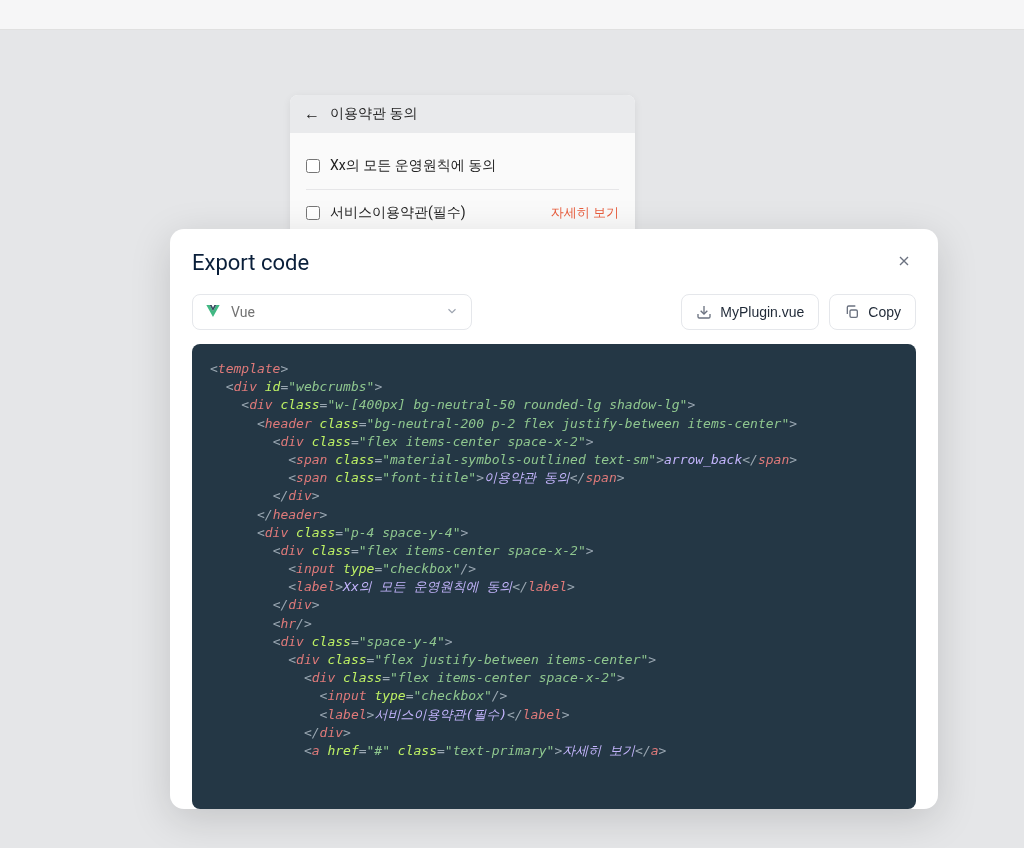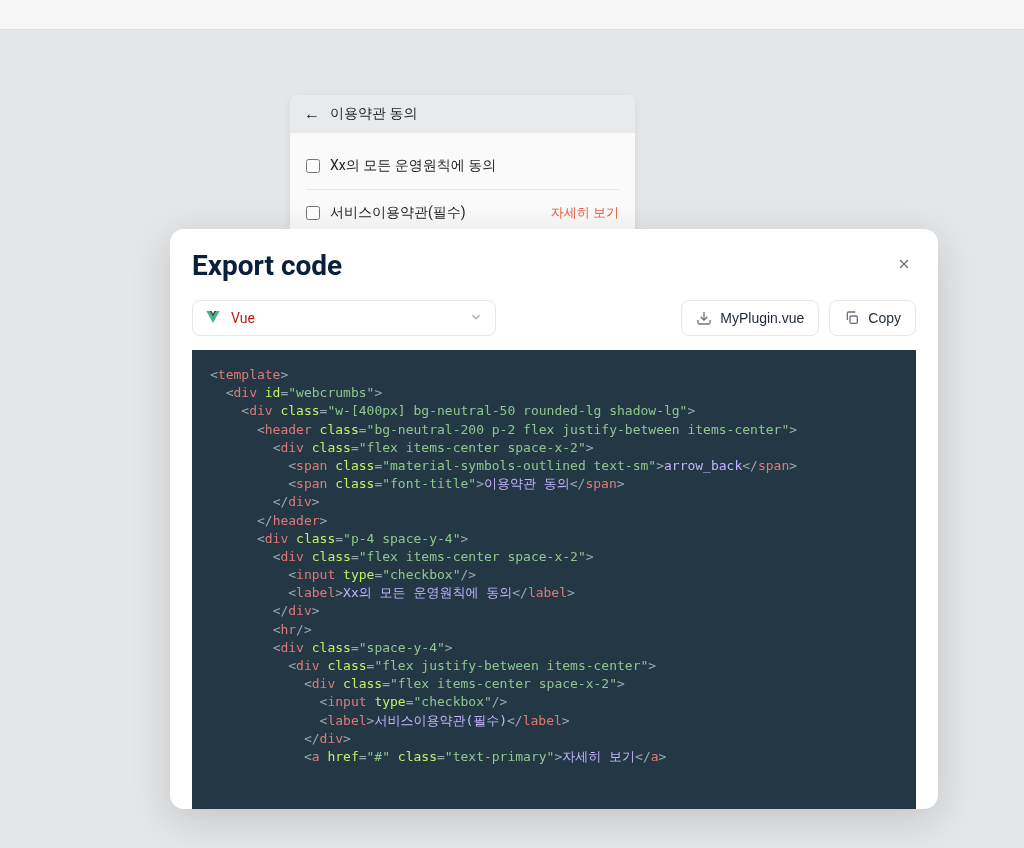--- a/index.html
+++ b/index.html
@@ -84,22 +84,22 @@
     display: flex;
     flex-direction: column;
   }
   .modal-head {
     display: flex;
     justify-content: space-between;
     align-items: center;
     margin-bottom: 18px;
   }
   .modal-title {
-    font-size: 28px;
-    font-weight: 700;
+    font-size: 22px;
+    font-weight: 400;
     color: #0a1f3a;
   }
   .close-btn {
     background: none;
     border: none;
     cursor: pointer;
     padding: 4px;
     color: #6b7280;
   }
   .close-btn svg { width: 16px; height: 16px; }
@@ -108,27 +108,27 @@
     justify-content: space-between;
     margin-bottom: 14px;
   }
   .framework-select {
     display: flex;
     align-items: center;
     gap: 22px;
     border: 1px solid #e5e7eb;
     border-radius: 8px;
     padding: 8px 12px;
-    width: 304px;
+    width: 280px;
     height: 36px;
     cursor: pointer;
     background: #fff;
     justify-content: space-between;
     font-size: 14px;
-    color: #b91c1c;
+    color: #737373;
   }
   .framework-select .label-wrap {
     display:flex; align-items:center; gap:10px;
   }
   .vue-icon {
     width: 16px; height: 14px;
     display:inline-block;
   }
   .chev { color:#9ca3af; }
   .right-controls { display:flex; gap:10px;margin-left:48px; }
@@ -142,28 +142,29 @@
     height: 36px;
     background: #fff;
     font-size: 14px;
     color: #1f2937;
     cursor: pointer;
   }
   .btn svg { width:16px; height:16px; color:#6b7280; }
   .code-block {
     flex: 1;
     background: #243745;
-    border-radius: 0;
+    border-radius: 8px;
     padding: 16px 18px;
     overflow: hidden;
     font-family: "SF Mono", Menlo, Consolas, monospace;
     font-size: 13px;
     line-height: 1.4;
     white-space: pre;
     color: #d7dde2;
+    font-style: italic;
   }
   
   .p  { color: #9aa7b2; }   
   .t  { color: #e07a7a; }   
   .a  { color: #bef264; }   
   .s  { color: #8fc78f; }   
   .tx { color: #c4b5fd; }   
   .code-line { display:block; }
 </style>
 </head>

